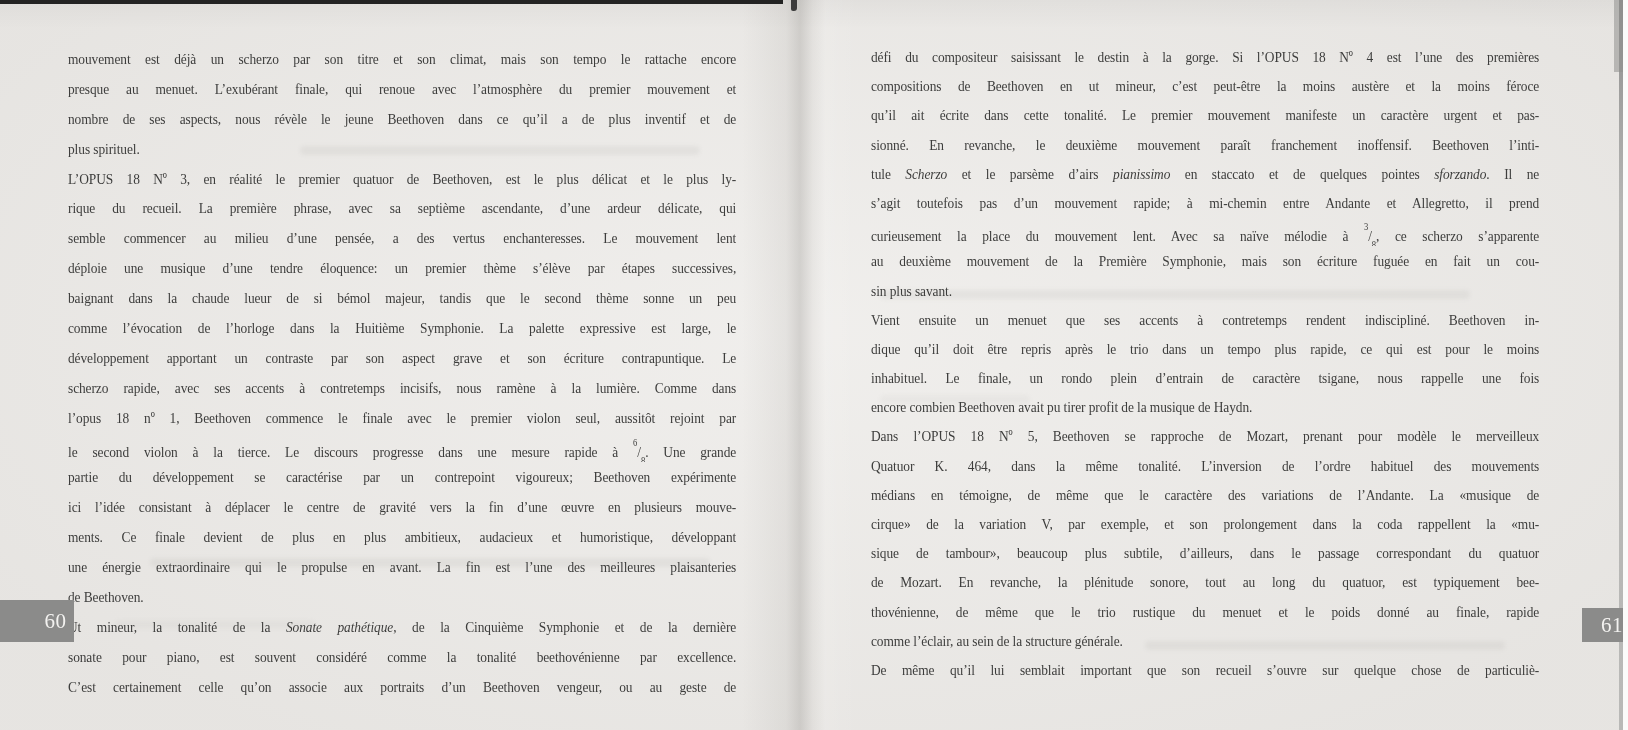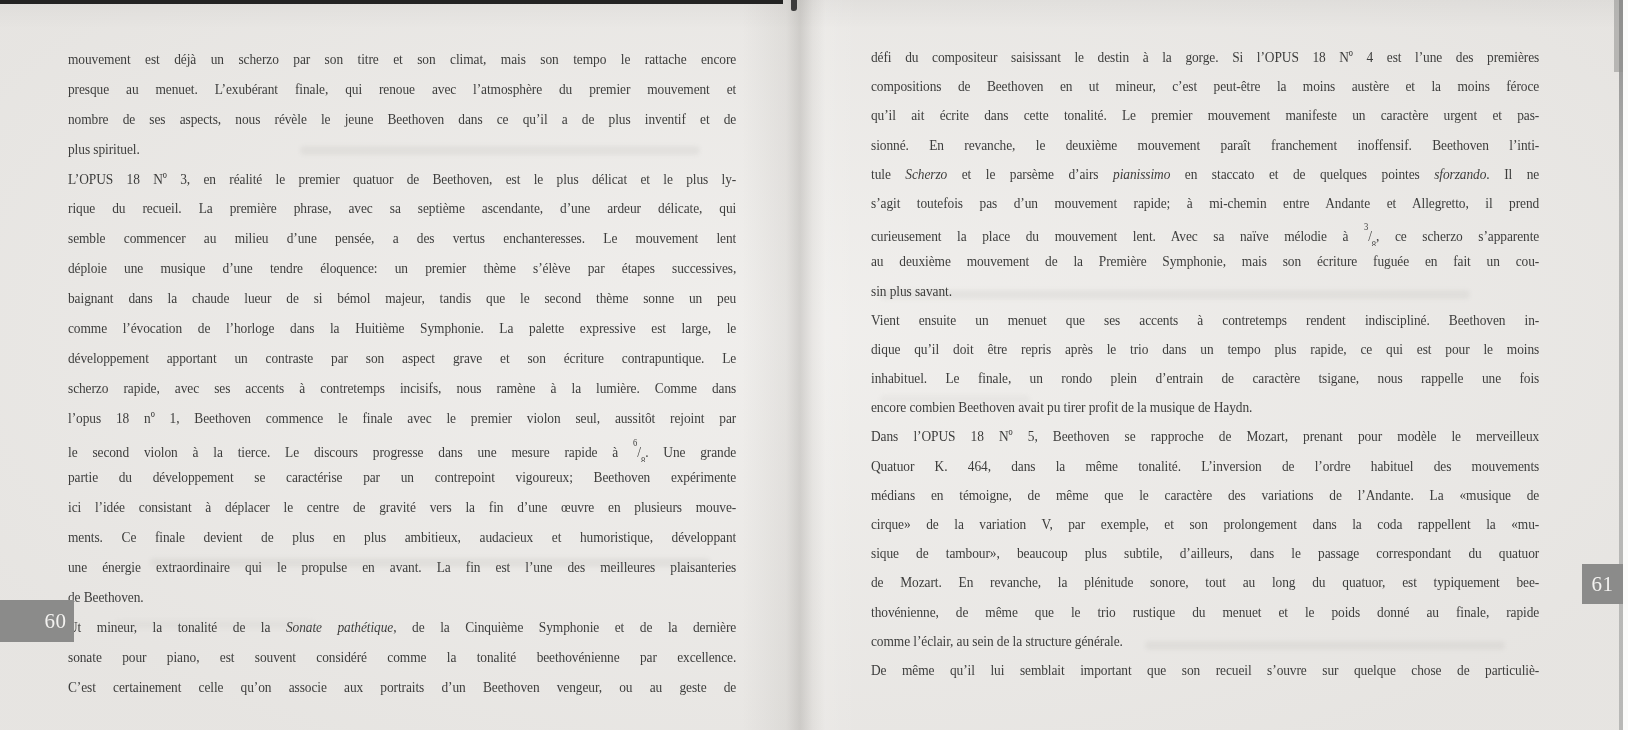--- a/index.html
+++ b/index.html
@@ -51,21 +51,21 @@
   .frac sup{font-size:10px;position:relative;top:-5px;}
   .frac sub{font-size:10px;position:relative;top:3px;}
 
   
   .tab{
     position:absolute;background:#8b8b8a;color:#f3f2f0;
     display:flex;align-items:center;justify-content:center;
     font-size:21px;letter-spacing:0.5px;
   }
   #tab-60{left:0;top:600px;width:37px;height:42px;padding-left:37px;}
-  #tab-61{left:1582px;top:564px;width:41px;height:40px;}
+  #tab-61{left:1582px;top:608px;width:41px;height:34px;justify-content:flex-end;}
 
   
   .ghost{position:absolute;height:9px;border-radius:5px;background:#8d8b86;opacity:0.10;filter:blur(2px);}
   .g1{left:300px;top:146px;width:400px;}
   .g2{left:150px;top:558px;width:560px;}
   .g3{left:115px;top:620px;width:200px;opacity:0.06;}
   .g4{left:880px;top:290px;width:590px;}
   .g5{left:1145px;top:641px;width:360px;}
   .g6{left:880px;top:395px;width:150px;opacity:0.06;}
 </style>

